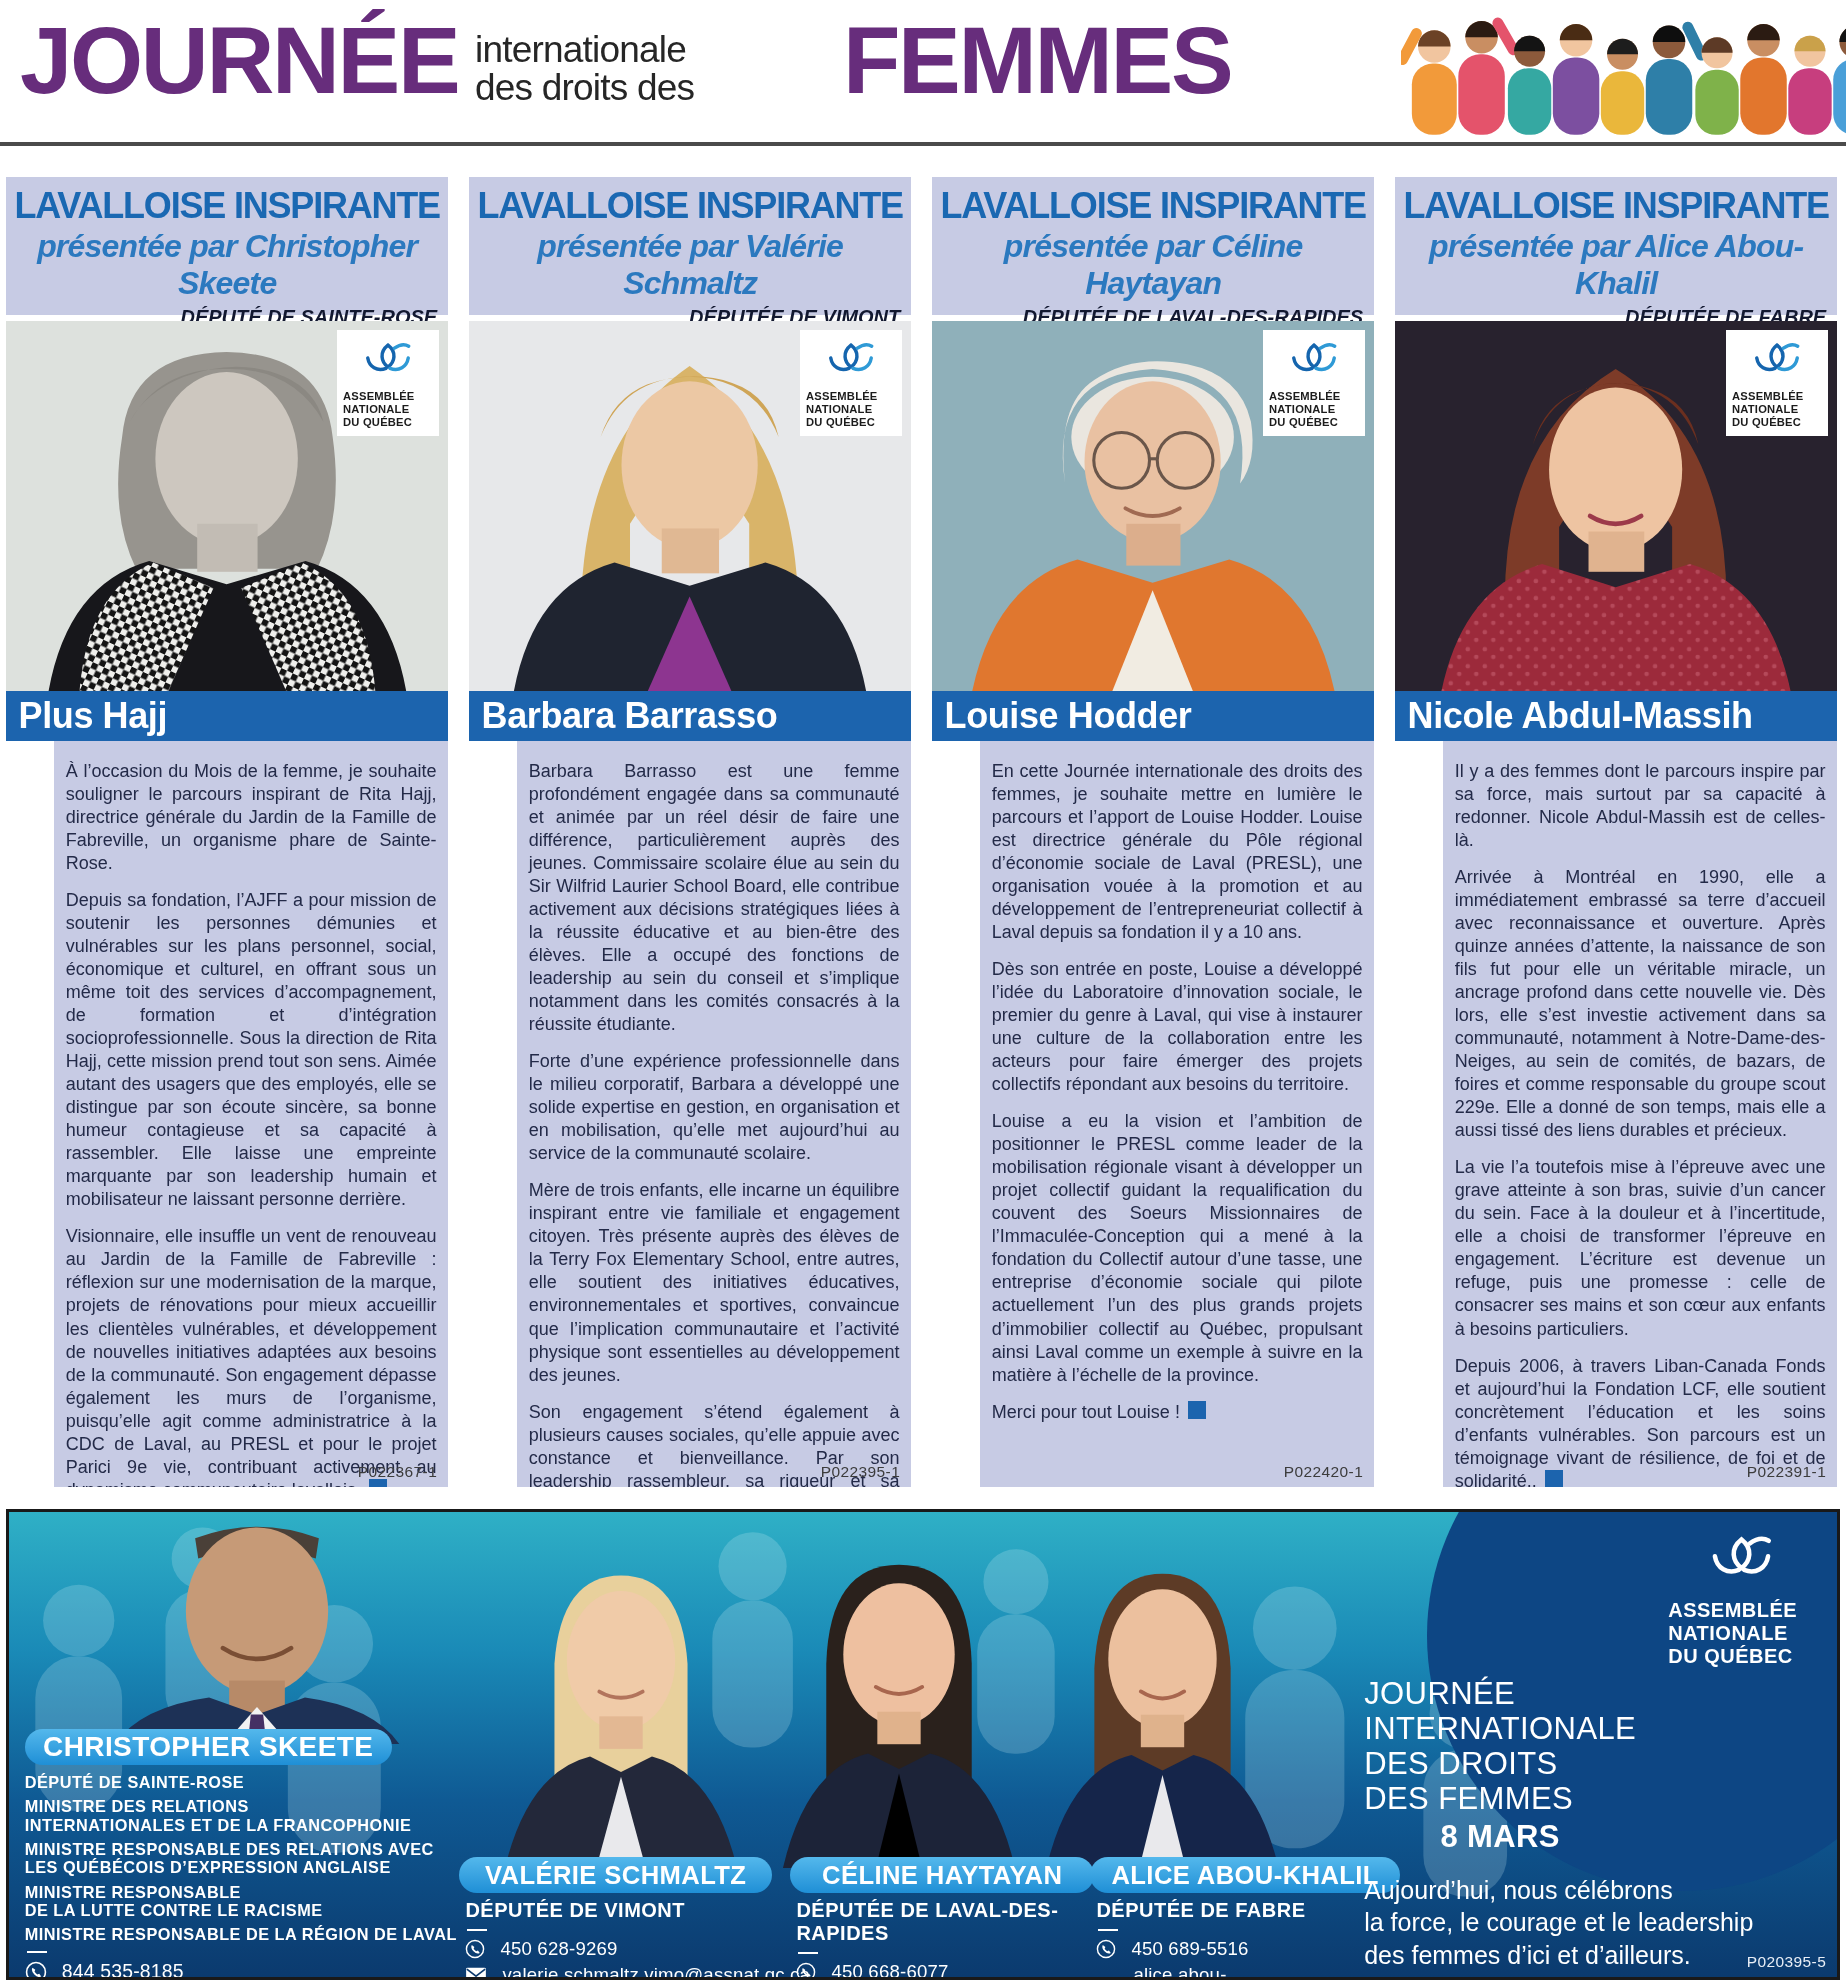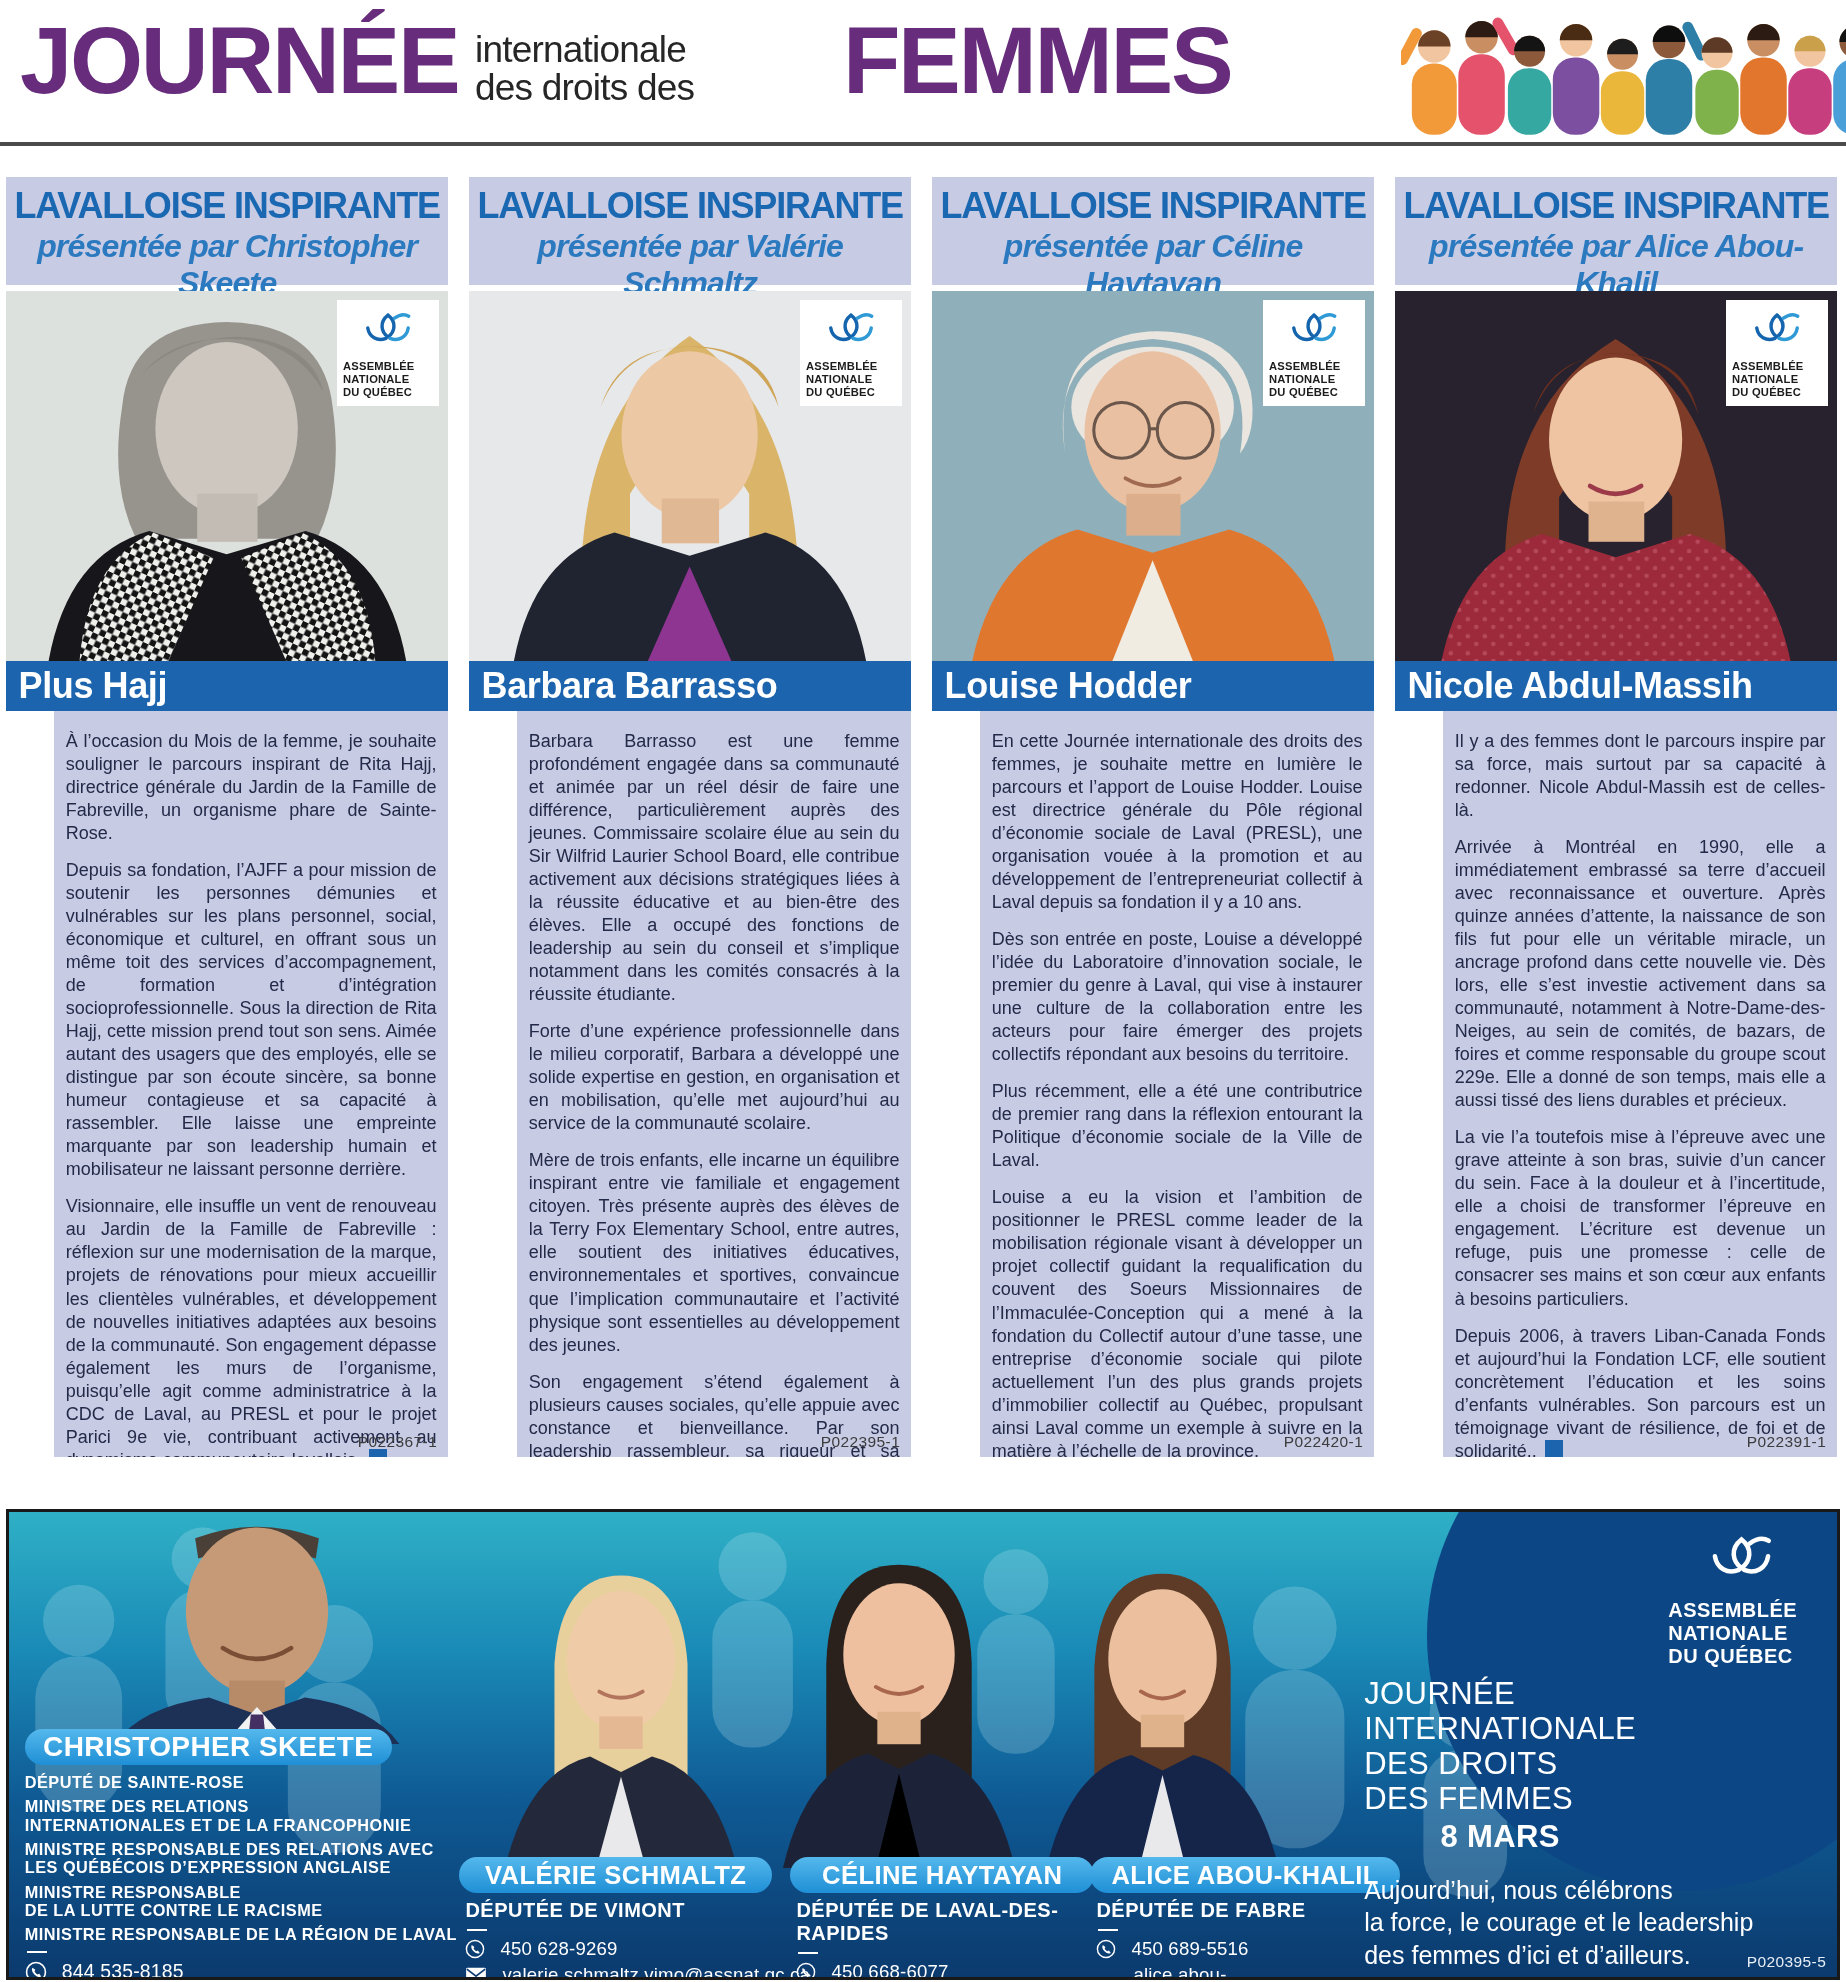--- a/index.html
+++ b/index.html
@@ -10,21 +10,21 @@
   .m-title{position:absolute;top:4.6px;font-size:94px;font-weight:700;color:#672d7c;letter-spacing:-2.3px;line-height:1.2;}
   .m-title.left{left:20px;}
   .m-title.right{left:843px;}
   .m-sub{position:absolute;left:475px;top:31px;font-size:37px;color:#262626;line-height:1.04;letter-spacing:-0.8px;}
   .m-illus{position:absolute;right:4.6px;top:3.1px;width:488px;height:132px;}
   .rule{position:absolute;top:142px;left:0;width:100%;height:3.9px;background:#4b4b4b;}
 
   
   .cols{position:absolute;top:177px;left:6.2px;width:1834px;display:flex;gap:21px;}
   .col{width:442px;display:flex;flex-direction:column;}
-  .col-head{background:#c7cbe4;height:108px;padding-top:7.7px;box-sizing:border-box;}
+  .col-head{background:#c7cbe4;height:138px;padding-top:7.7px;box-sizing:border-box;}
   .kicker{display:block;text-align:center;font-size:36px;font-weight:800;color:#1a68b2;letter-spacing:-1.2px;}
   .presenter{display:block;text-align:center;font-size:32px;font-weight:700;font-style:italic;color:#2b79bf;letter-spacing:-0.8px;margin-top:1.5px;}
   .riding{display:block;text-align:right;font-size:20px;font-weight:700;font-style:italic;color:#121830;padding-right:11px;margin-top:3.9px;}
   .photo{position:relative;height:370px;margin-top:6.2px;overflow:hidden;}
   .photo svg.portrait{position:absolute;inset:0;width:100%;height:100%;}
   .anq-box{position:absolute;top:9.3px;right:9.3px;width:102px;background:#fff;padding:6.2px 6.2px 7.7px;box-sizing:border-box;}
   .anq-box svg.anq-mark{display:block;width:54px;height:50px;margin:0 auto 3.1px;--c1:#1565ae;--c2:#2f9ad6;}
   .anq-cap{font-size:11.2px;font-weight:700;color:#1c1c1c;line-height:1.15;letter-spacing:0.2px;}
   .anq-cap span{display:block;}
   .namebar{height:50px;background:#1c64ae;color:#fff;font-size:36px;font-weight:800;display:flex;align-items:center;padding-left:12.4px;letter-spacing:-0.4px;}
@@ -247,21 +247,20 @@
             <span>ASSEMBLÉE</span>
             <span>NATIONALE</span>
             <span>DU QUÉBEC</span>
           </div>
         </div>
       </div>
       <div class="namebar">Louise Hodder</div>
       <div class="col-body">
         <p>En cette Journée internationale des droits des femmes, je souhaite mettre en lumière le parcours et l’apport de Louise Hodder. Louise est directrice générale du Pôle régional d’économie sociale de Laval (PRESL), une organisation vouée à la promotion et au développement de l’entrepreneuriat collectif à Laval depuis sa fondation il y a 10 ans.</p>
         <p>Dès son entrée en poste, Louise a développé l’idée du Laboratoire d’innovation sociale, le premier du genre à Laval, qui vise à instaurer une culture de la collaboration entre les acteurs pour faire émerger des projets collectifs répondant aux besoins du territoire.</p>
-        <p>Plus récemment, elle a été une contributrice de premier rang dans la réflexion entourant la Politique d’économie sociale de la Ville de Laval.</p>
         <p>Louise a eu la vision et l’ambition de positionner le PRESL comme leader de la mobilisation régionale visant à développer un projet collectif guidant la requalification du couvent des Soeurs Missionnaires de l’Immaculée-Conception qui a mené à la fondation du Collectif autour d’une tasse, une entreprise d’économie sociale qui pilote actuellement l’un des plus grands projets d’immobilier collectif au Québec, propulsant ainsi Laval comme un exemple à suivre en la matière à l’échelle de la province.</p>
         <p><span>Merci pour tout Louise !</span><span class="endmark"></span></p>
         <span class="code">P022420-1</span>
       </div>
     </div>
 
     <div class="col">
       <div class="col-head">
         <span class="kicker">LAVALLOISE INSPIRANTE</span>
         <span class="presenter">présentée par Alice Abou-Khalil</span>

